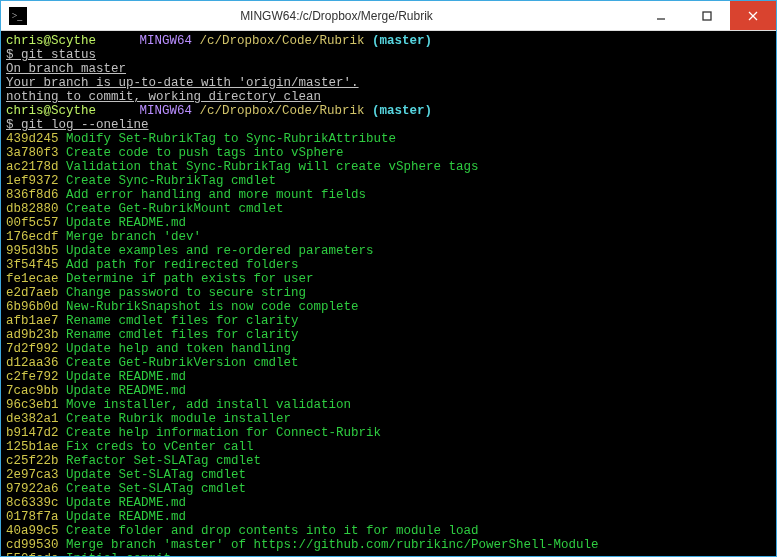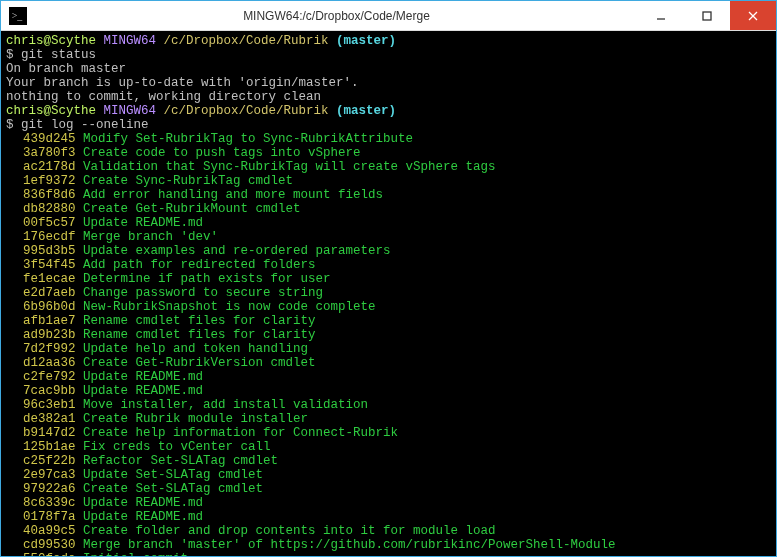--- a/index.html
+++ b/index.html
@@ -28,39 +28,39 @@
     .term {
       background: #000; color: #ccc;
       font-family: Consolas, "Courier New", monospace;
       font-size: 12.5px; line-height: 14px;
       height: calc(557px - 32px);
       padding: 3px 5px;
       white-space: pre;
       overflow: hidden;
     }
     .u { color: #bef264; } 
-    .p { color: #b98eff; } 
+    .p { color: #b98eff; margin-left: 36px; } 
     .d { color: #d2c46a; } 
     .b { color: #57d6e0; font-weight: bold; } 
-    .cmd, .out { color: #c0c0c0; }
-    .hash { color: #d0c64a; display:inline;margin-left:17px; }
+    .cmd, .out { color: #c0c0c0; text-decoration: underline; }
+    .hash { color: #d0c64a; display:inline; }
     .msg { color: #2ecc40; display:inline; }
     .row { display:block; }
   </style>
 </head>
 <body>
 
 <div class="titlebar">
   <span class="icon">
     <svg viewBox="0 0 20 20">
         <rect width="20" height="20" fill="#000"></rect>
         <text x="3" y="13" font-size="11" fill="#ccc" font-family="Consolas">&gt;_</text>
       </svg>
   </span>
-  <span class="title">MINGW64:/c/Dropbox/Code/Merge</span>
+  <span class="title">MINGW64:/c/Dropbox/Merge/Rubrik</span>
   <div class="ctrls">
     <div class="ctrl">
       <svg viewBox="0 0 12 12">
           <line x1="2" y1="9" x2="10" y2="9" stroke="#333" stroke-width="1.3"></line>
         </svg>
     </div>
     <div class="ctrl">
       <svg viewBox="0 0 12 12">
           <rect x="2" y="2" width="8" height="8" fill="none" stroke="#333" stroke-width="1.3"></rect>
         </svg>

